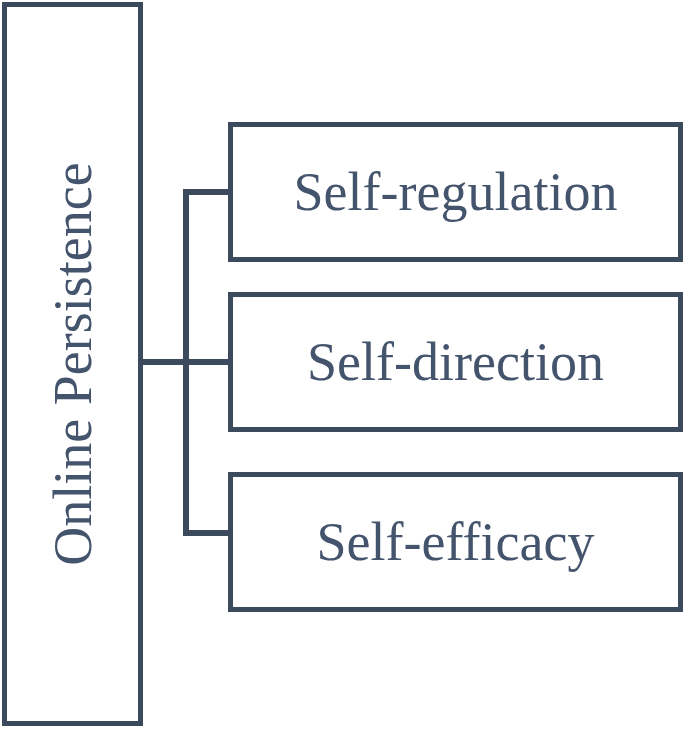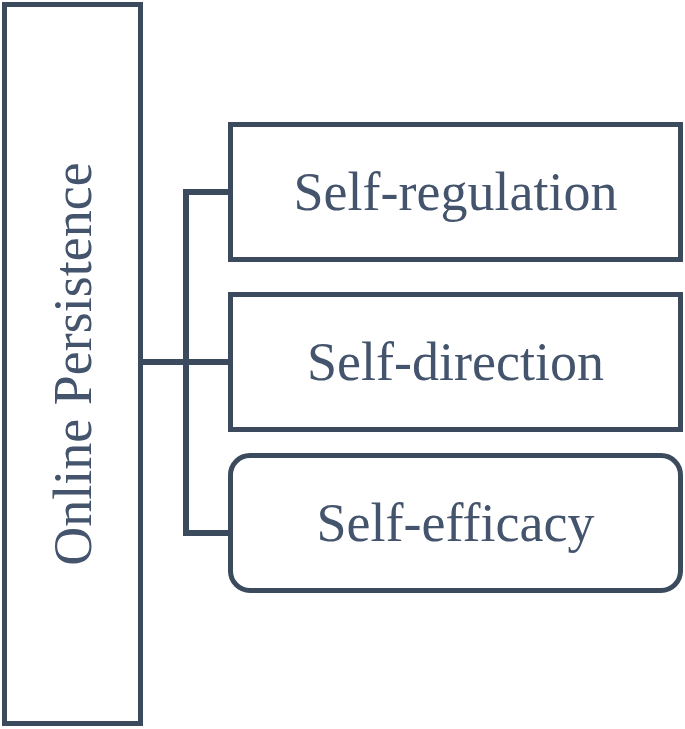--- a/index.html
+++ b/index.html
@@ -41,21 +41,21 @@
     transform-origin: center center;
     white-space: nowrap;
   }
   .child-box {
     left: 228px;
     width: 455px;
     height: 140px;
   }
   .child-box.c0 { top: 122px; }
   .child-box.c1 { top: 292px; }
-  .child-box.c2 { top: 453px; border-radius: 22px; }
+  .child-box.c2 { top: 472px; }
   .connector {
     position: absolute;
     background: var(--line);
   }
   .conn-main   { left: 143px; top: 359px; width: 85px;  height: 6px; }
   .conn-bracket{ left: 183px; top: 189px; width: 6px;   height: 347px; }
   .conn-stub-top    { left: 183px; top: 189px; width: 45px; height: 6px; }
   .conn-stub-bottom { left: 183px; top: 530px; width: 45px; height: 6px; }
 </style>
 </head>

